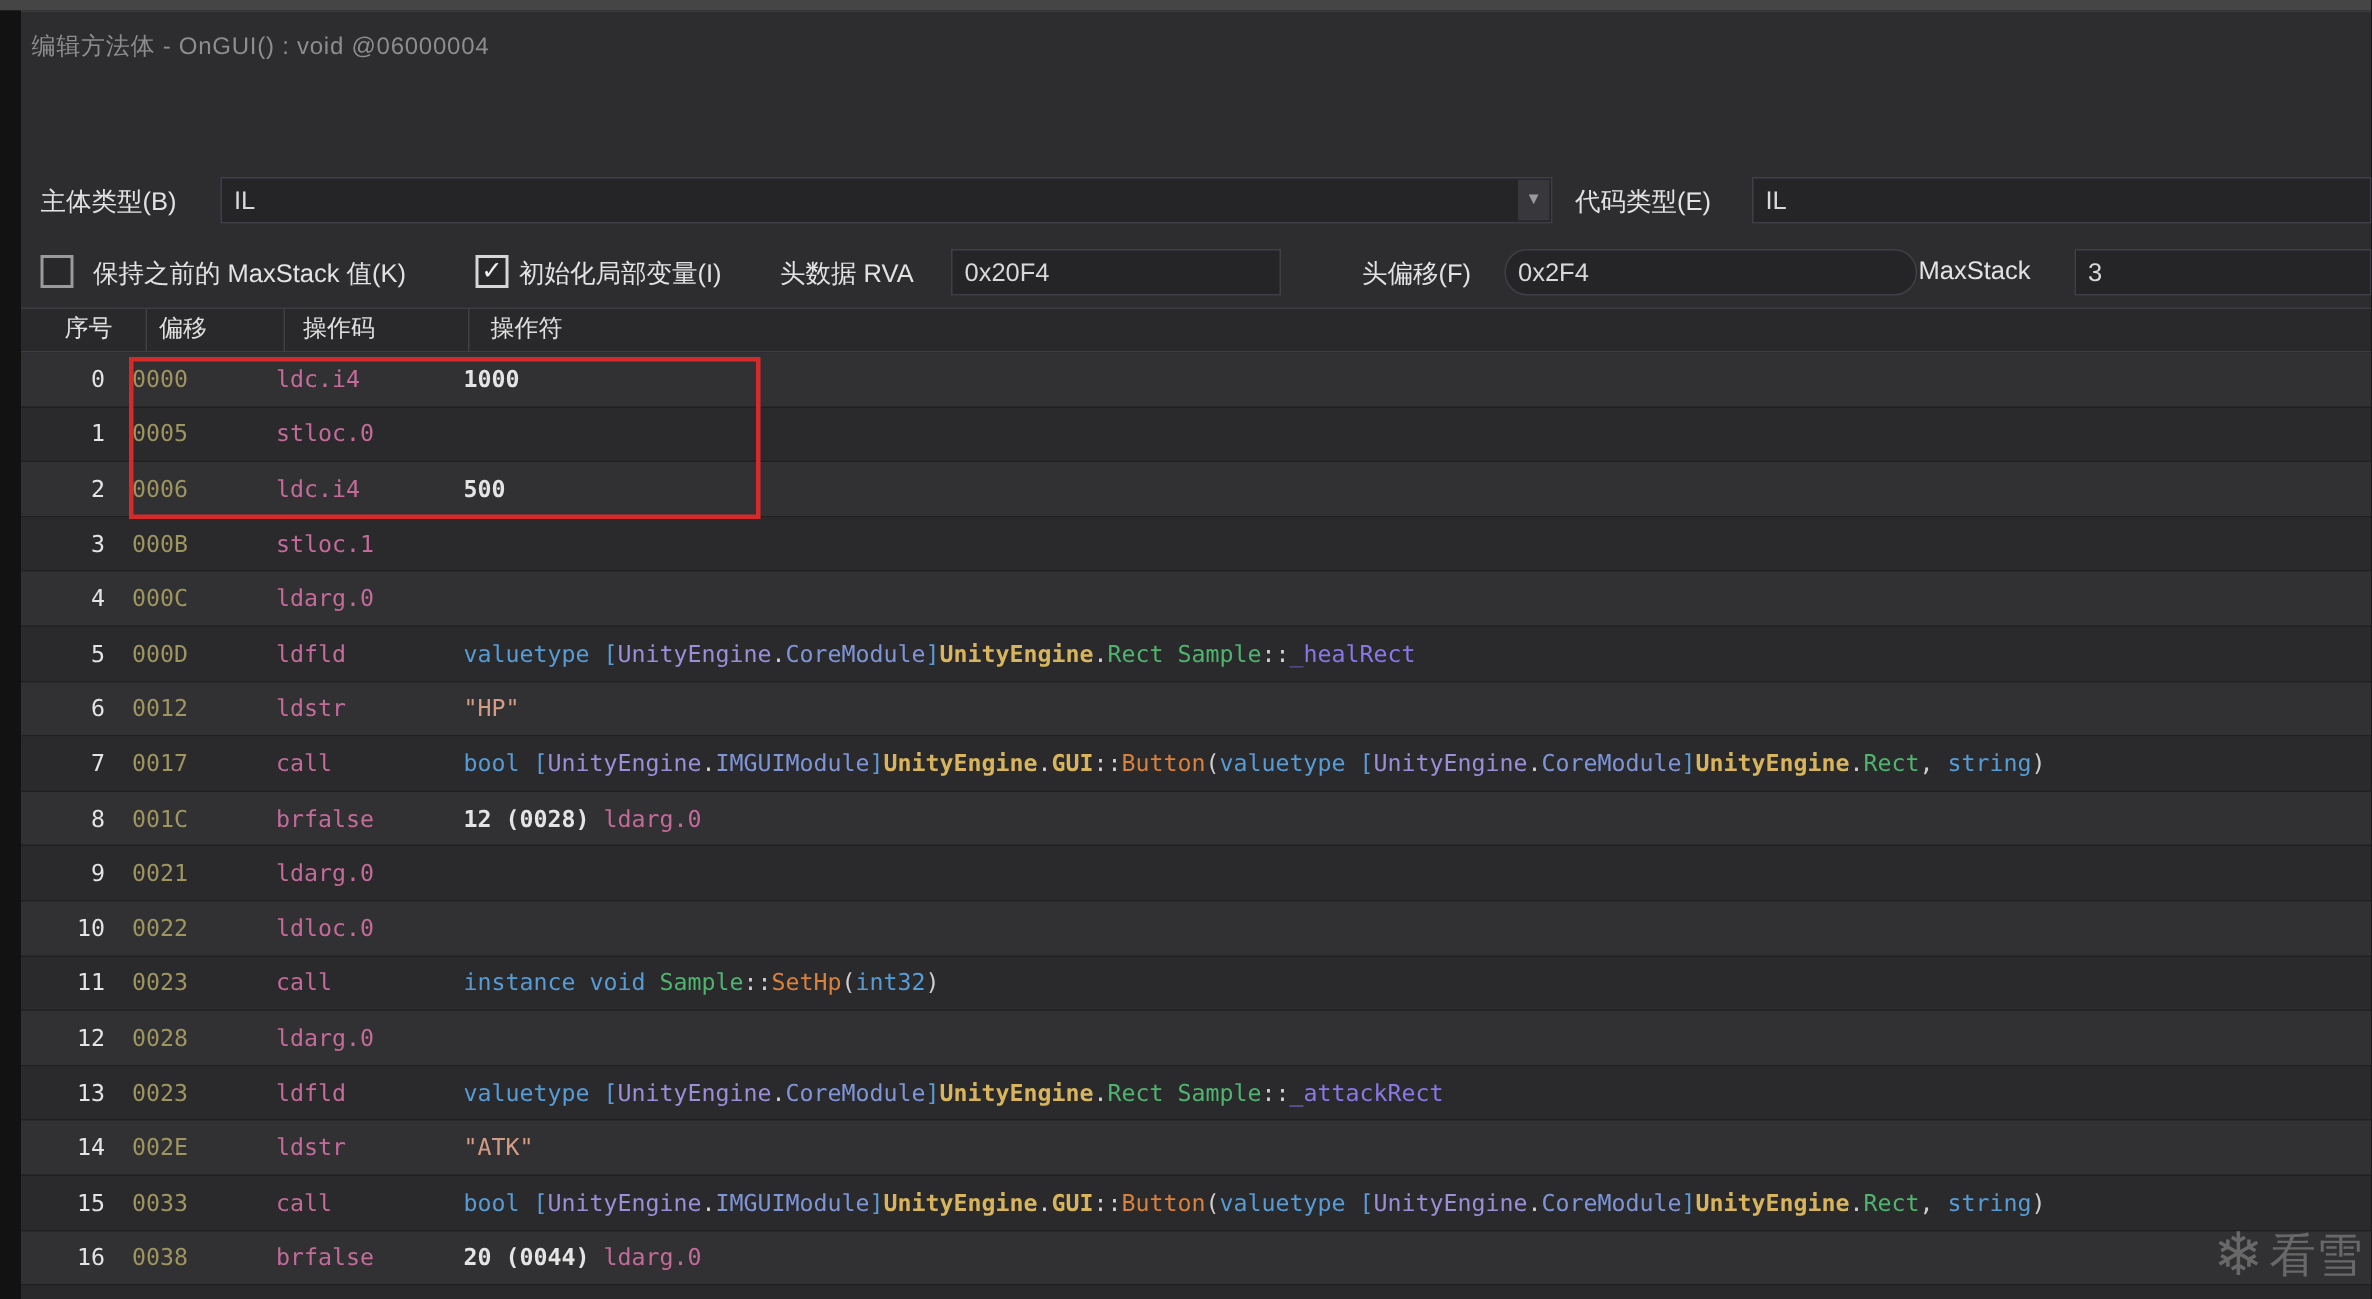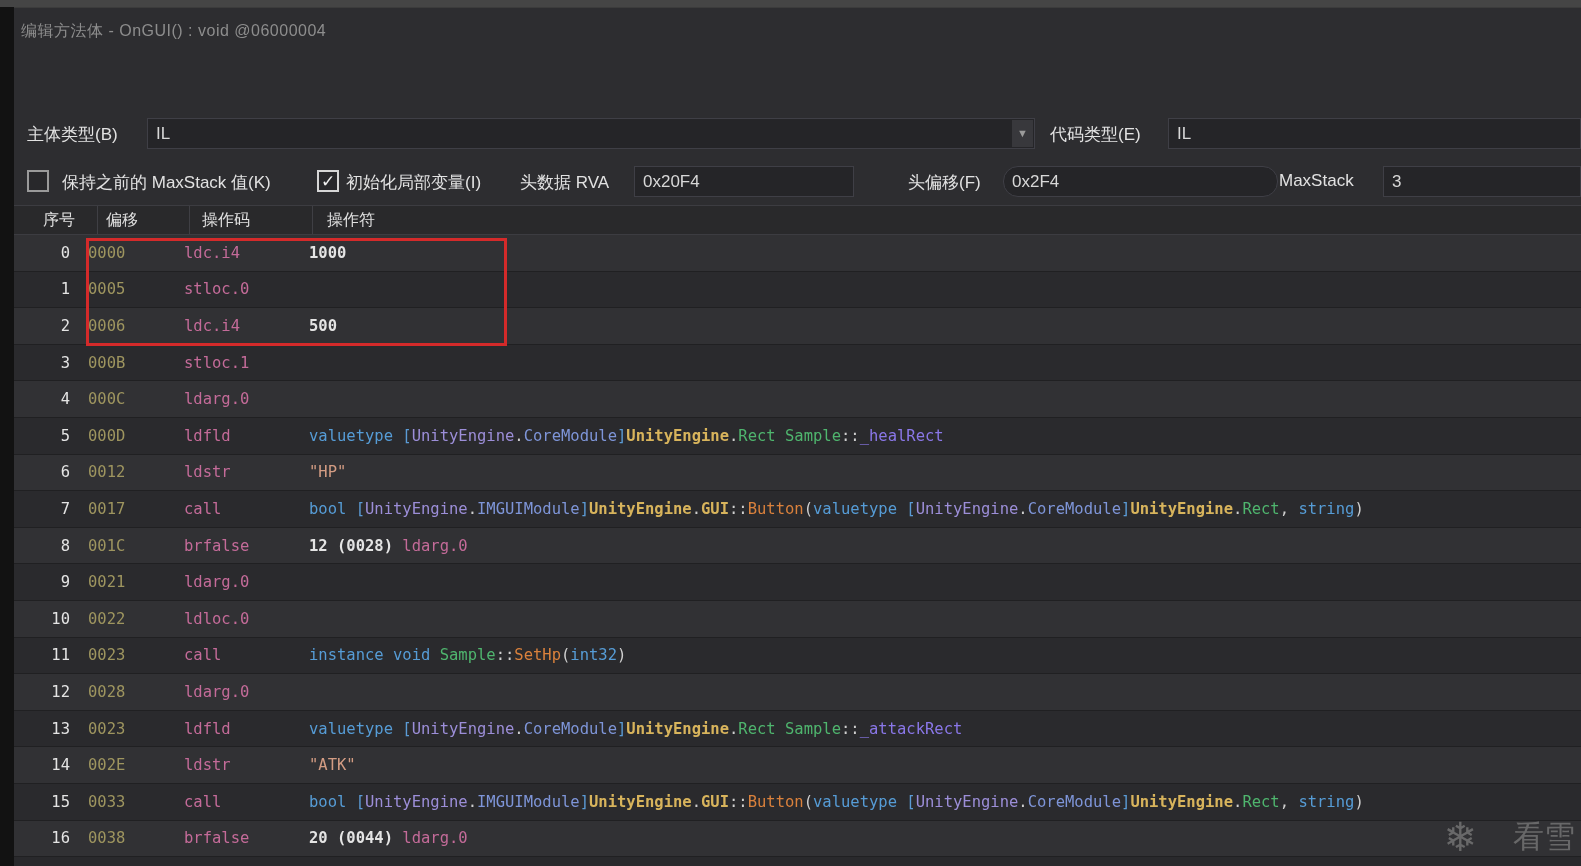--- a/index.html
+++ b/index.html
@@ -81,21 +81,21 @@
   .seg-opc { color:var(--c-opcode,#c46b99); }
   .highlight-box {
     position:absolute; left:72px; top:230px; width:421px; height:108px;
     border:3px solid var(--c-highlight_border,#d42a2a); pointer-events:none; z-index:5;
   }
   .watermark {
     position:absolute; right:6px; bottom:8px; display:flex; align-items:center;
     color:#6f6f6f; opacity:0.9; z-index:6;
   }
   .watermark .wm-icon { font-size:40px; line-height:40px; margin-right:4px; }
-  .watermark .wm-text { font-size:31px; font-family:"Liberation Serif","DejaVu Serif",serif;margin-left:32px; }
+  .watermark .wm-text { font-size:31px; font-family:"Liberation Serif","DejaVu Serif",serif; }
 </style>
 </head>
 <body>
 
 <div class="screen">
   <div class="top-strip"></div>
   <div class="left-strip"></div>
 
   <div class="dialog">
 

